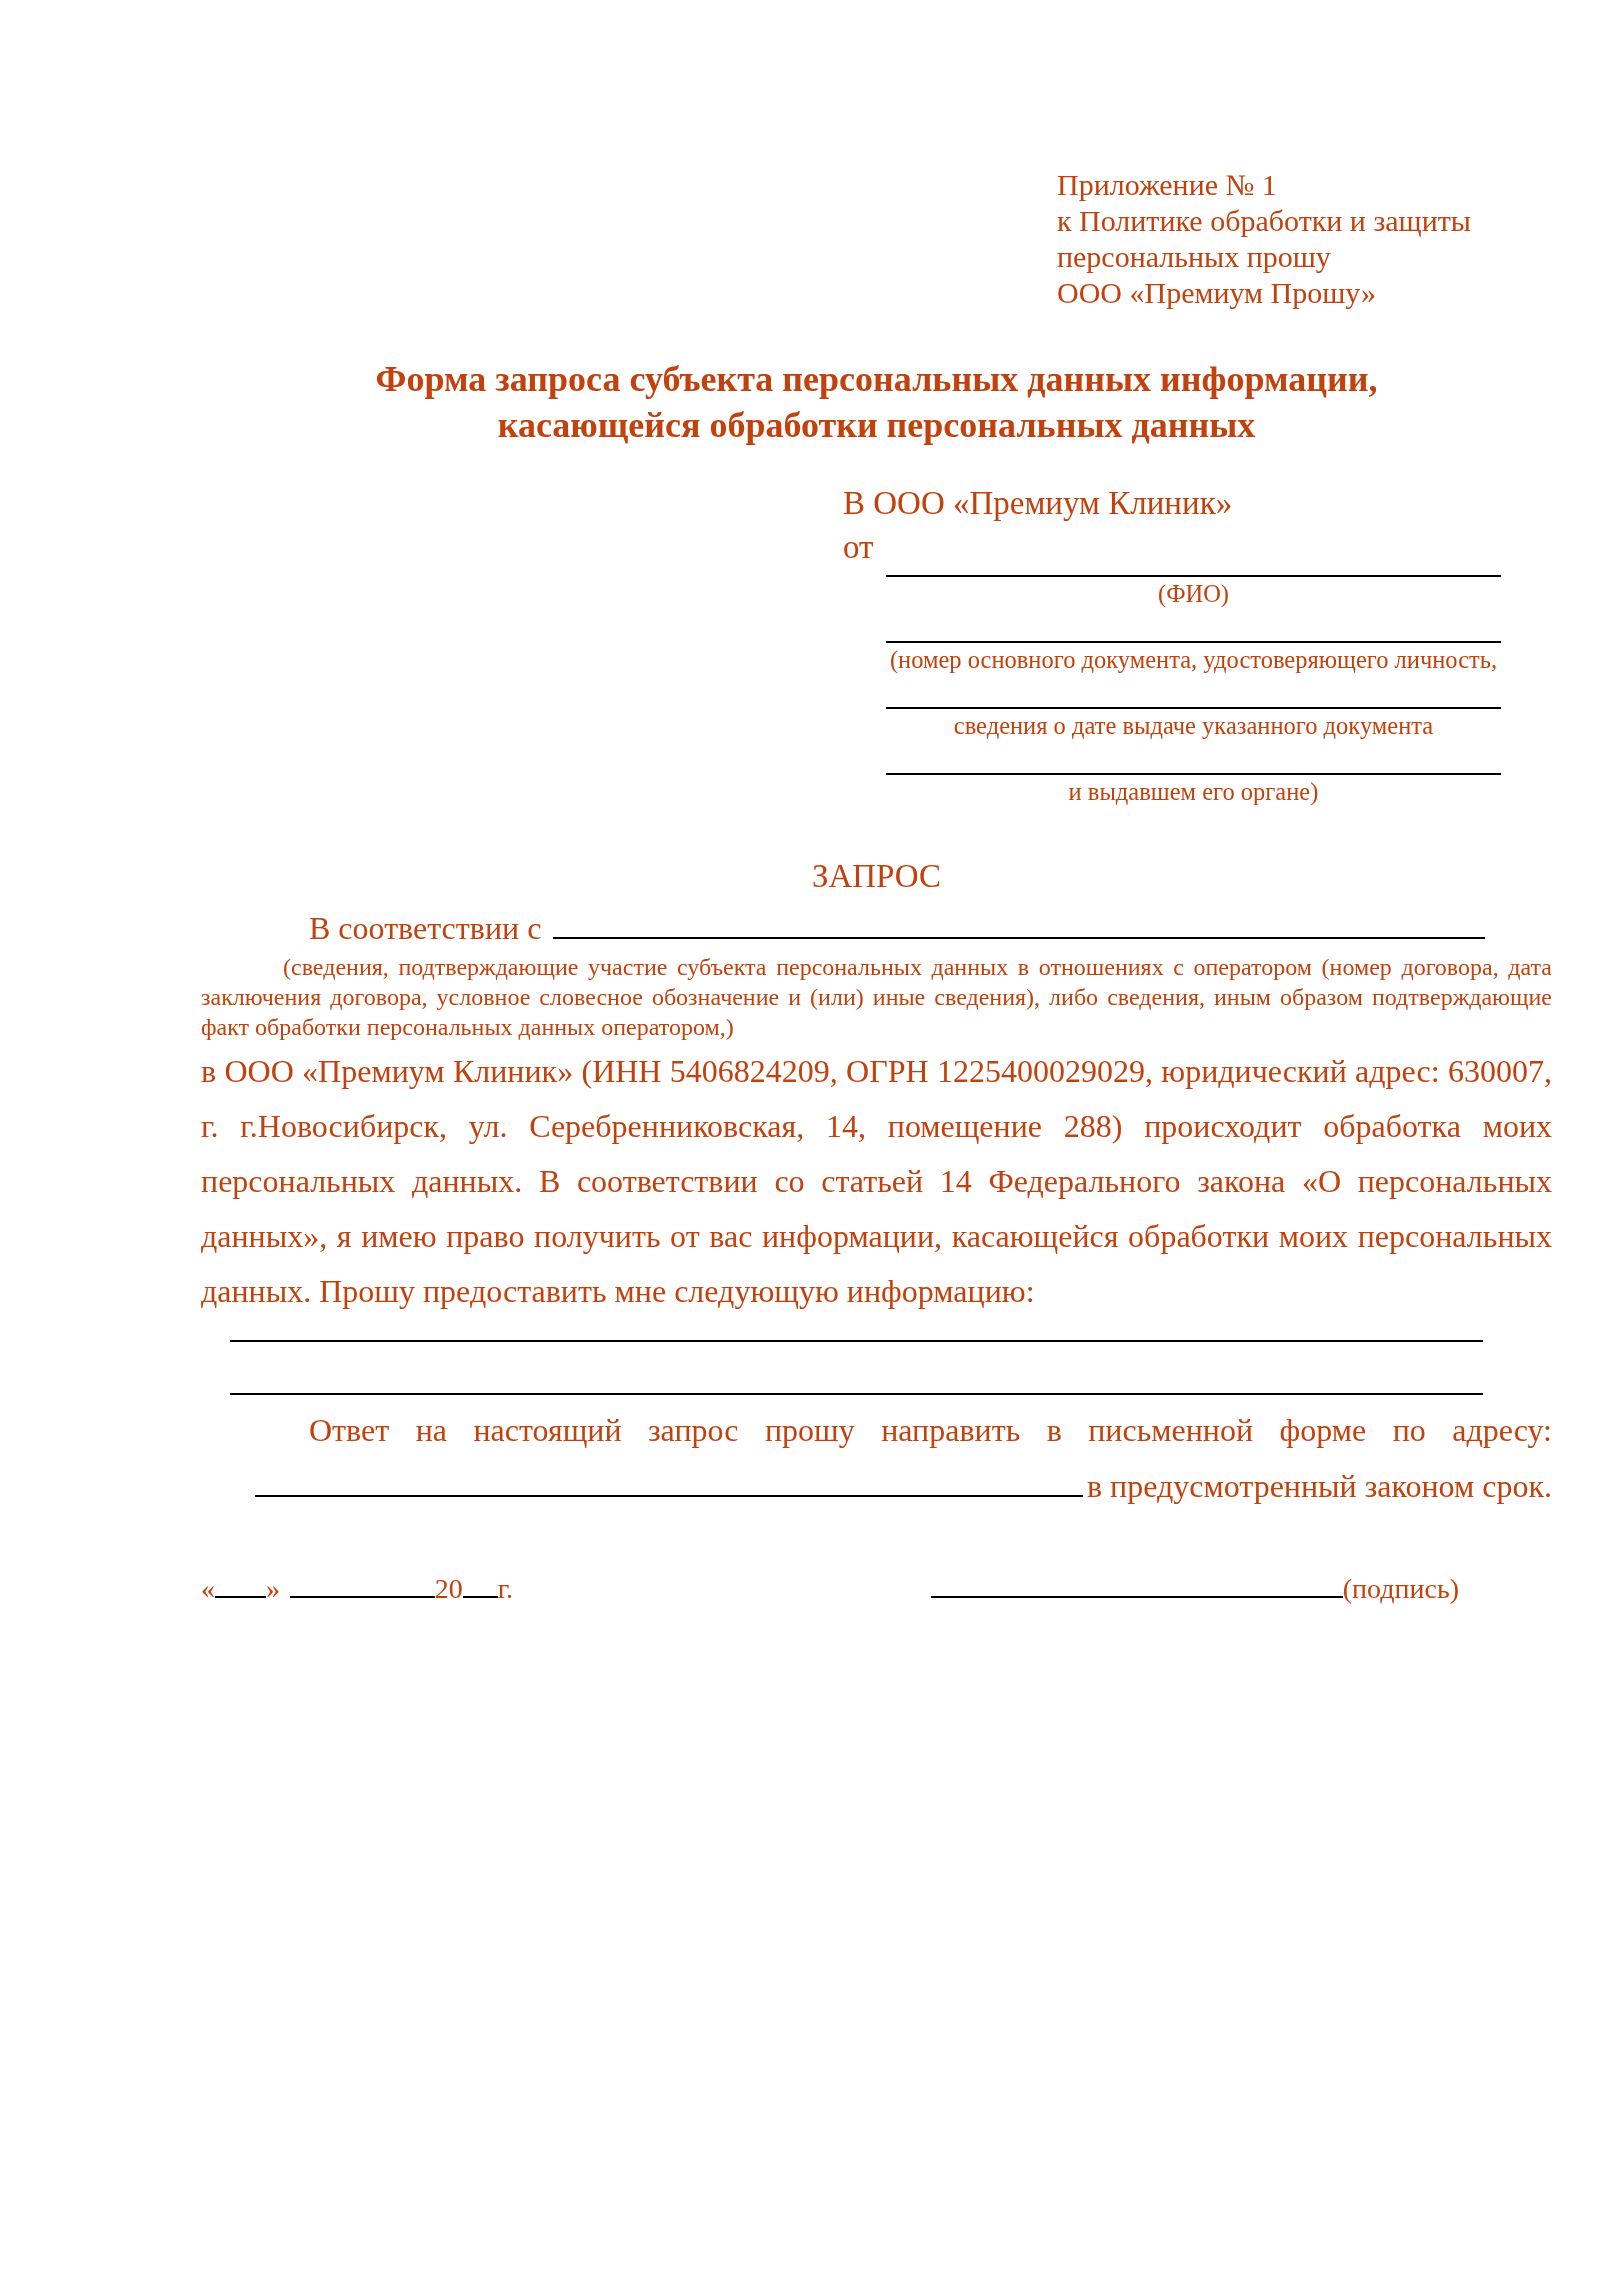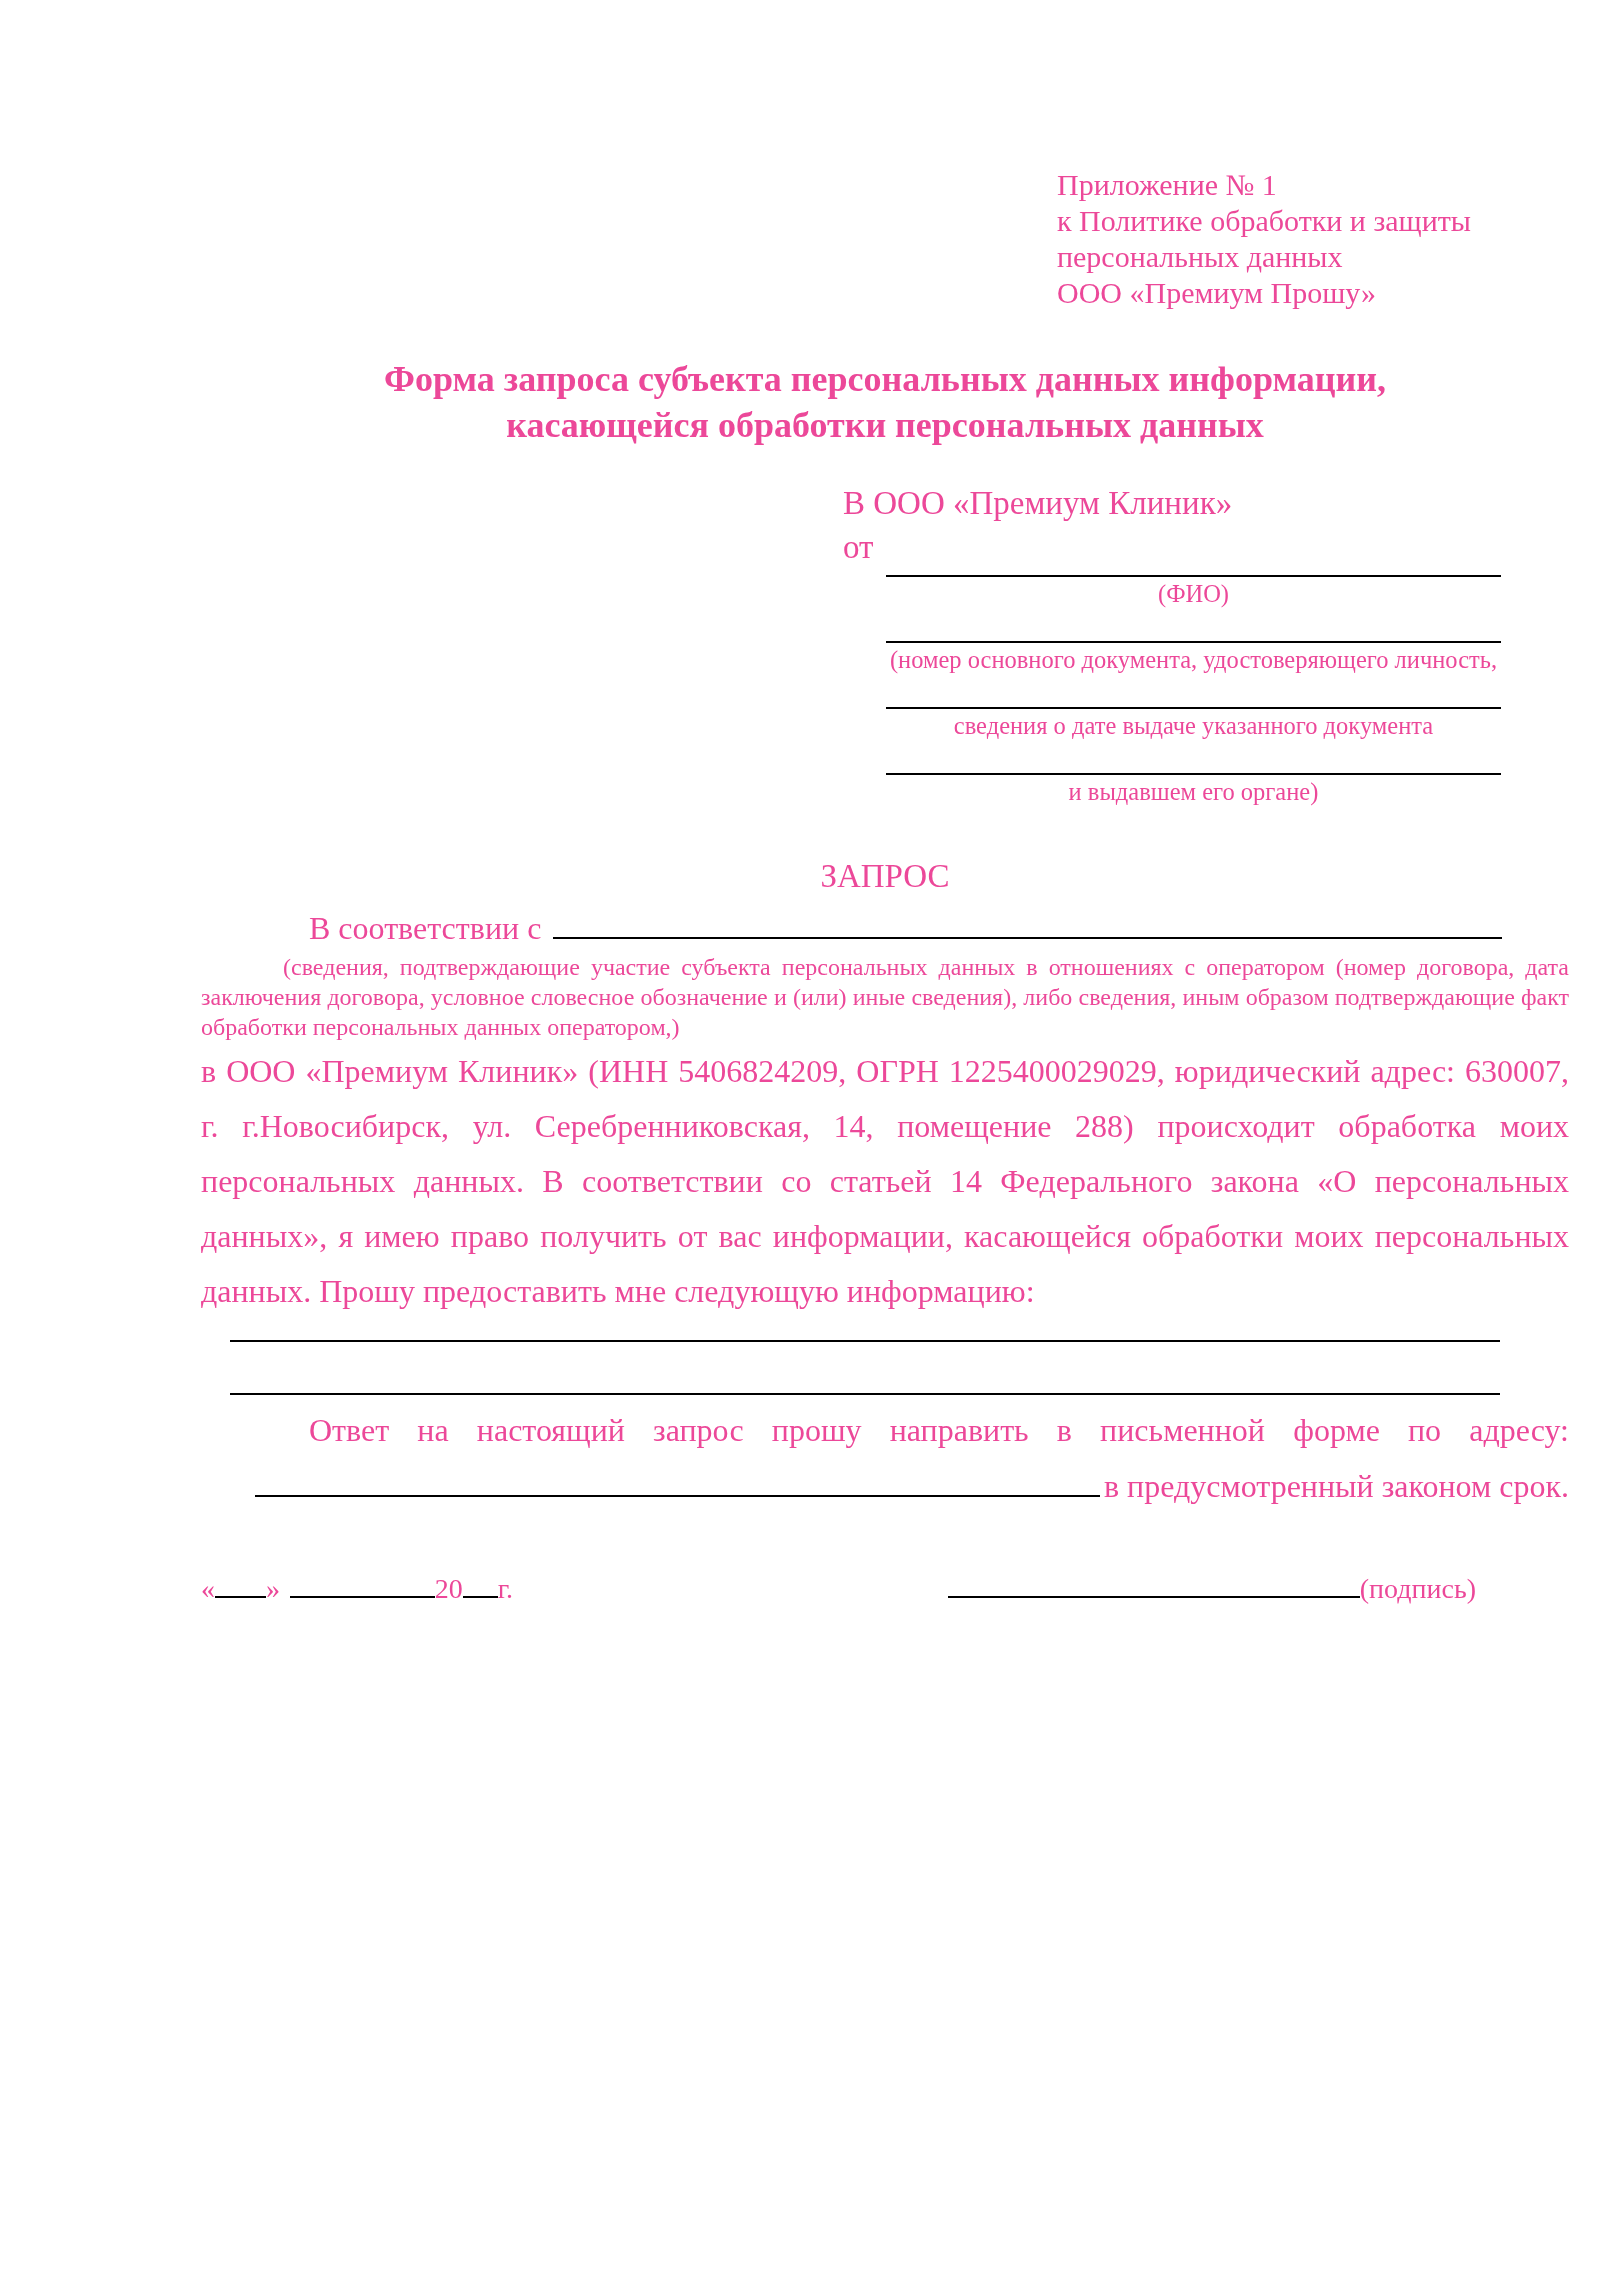--- a/index.html
+++ b/index.html
@@ -7,24 +7,24 @@
     margin: 0;
     padding: 0;
     background: #ffffff;
   }
   .page {
     position: relative;
     width: 1621px;
     height: 2294px;
     margin: 0 auto;
     background: #ffffff;
-    color: #ec4899;
+    color: #c2410c;
     font-family: "Liberation Serif", "DejaVu Serif", serif;
     box-sizing: border-box;
-    padding: 167px 52px 0 201px;
+    padding: 167px 69px 0 201px;
     overflow: hidden;
   }
 
   
   .appendix {
     margin-left: 856px;
     font-size: 30px;
     line-height: 36px;
     white-space: nowrap;
   }
@@ -153,21 +153,21 @@
   .nowrap { white-space: nowrap; }
 </style>
 </head>
 <body>
 
 <div class="page">
 
   <div class="appendix">
     <div>Приложение № 1</div>
     <div>к Политике обработки и защиты</div>
-    <div>персональных данных</div>
+    <div>персональных прошу</div>
     <div>ООО «Премиум Прошу»</div>
   </div>
 
   <h1 class="doc-title">
     <div>Форма запроса субъекта персональных данных информации,</div>
     <div>касающейся обработки персональных данных</div>
   </h1>
 
   <div class="addressee">
     <div>В ООО «Премиум Клиник»</div>

